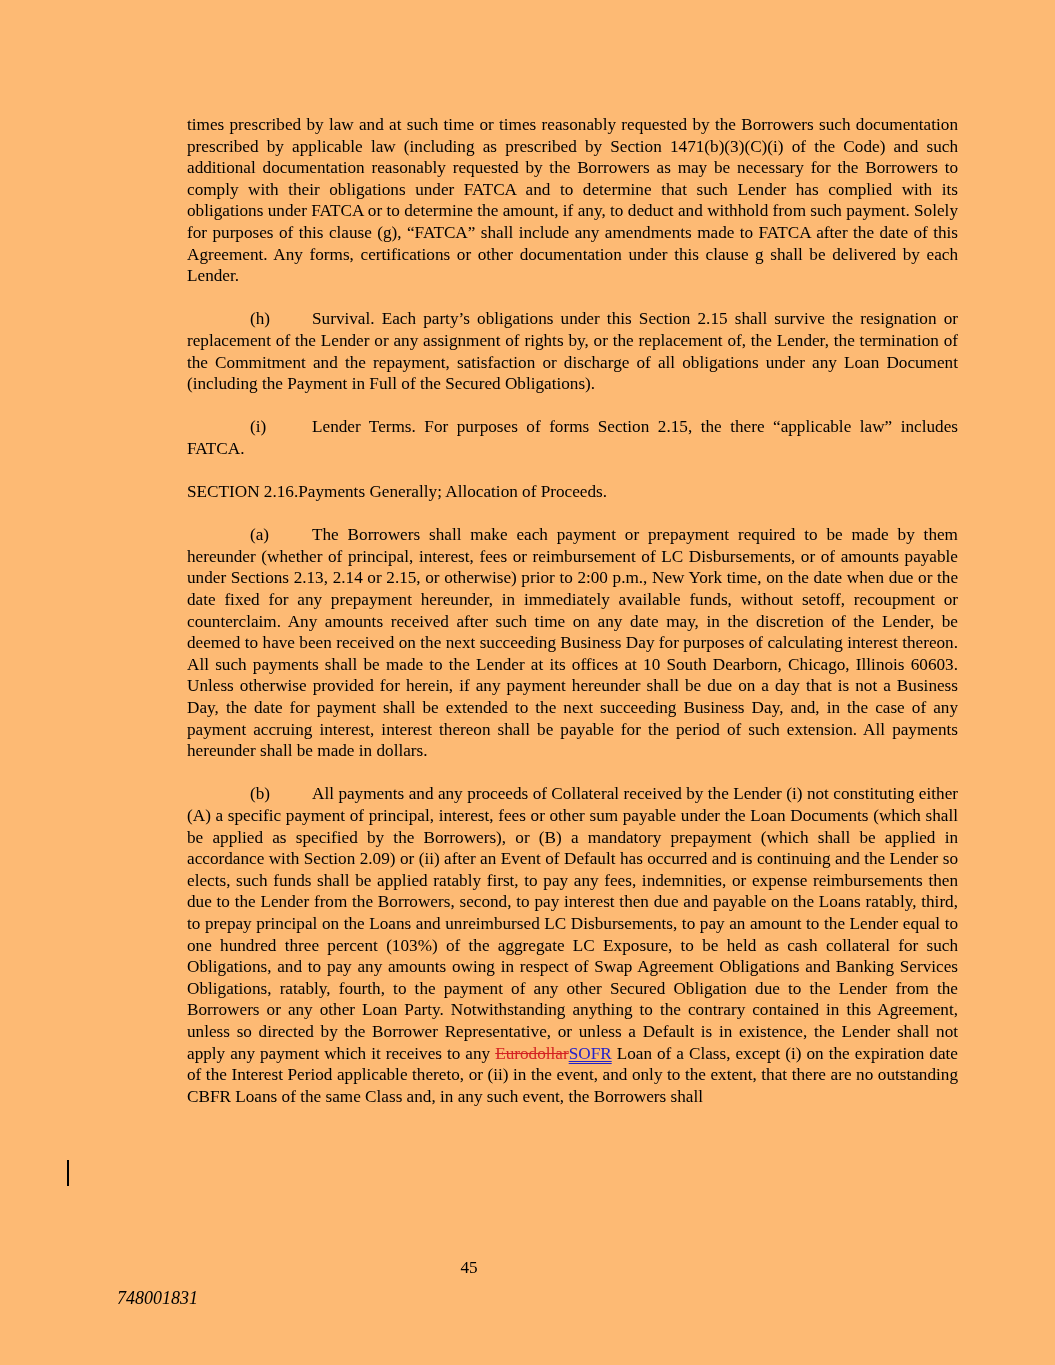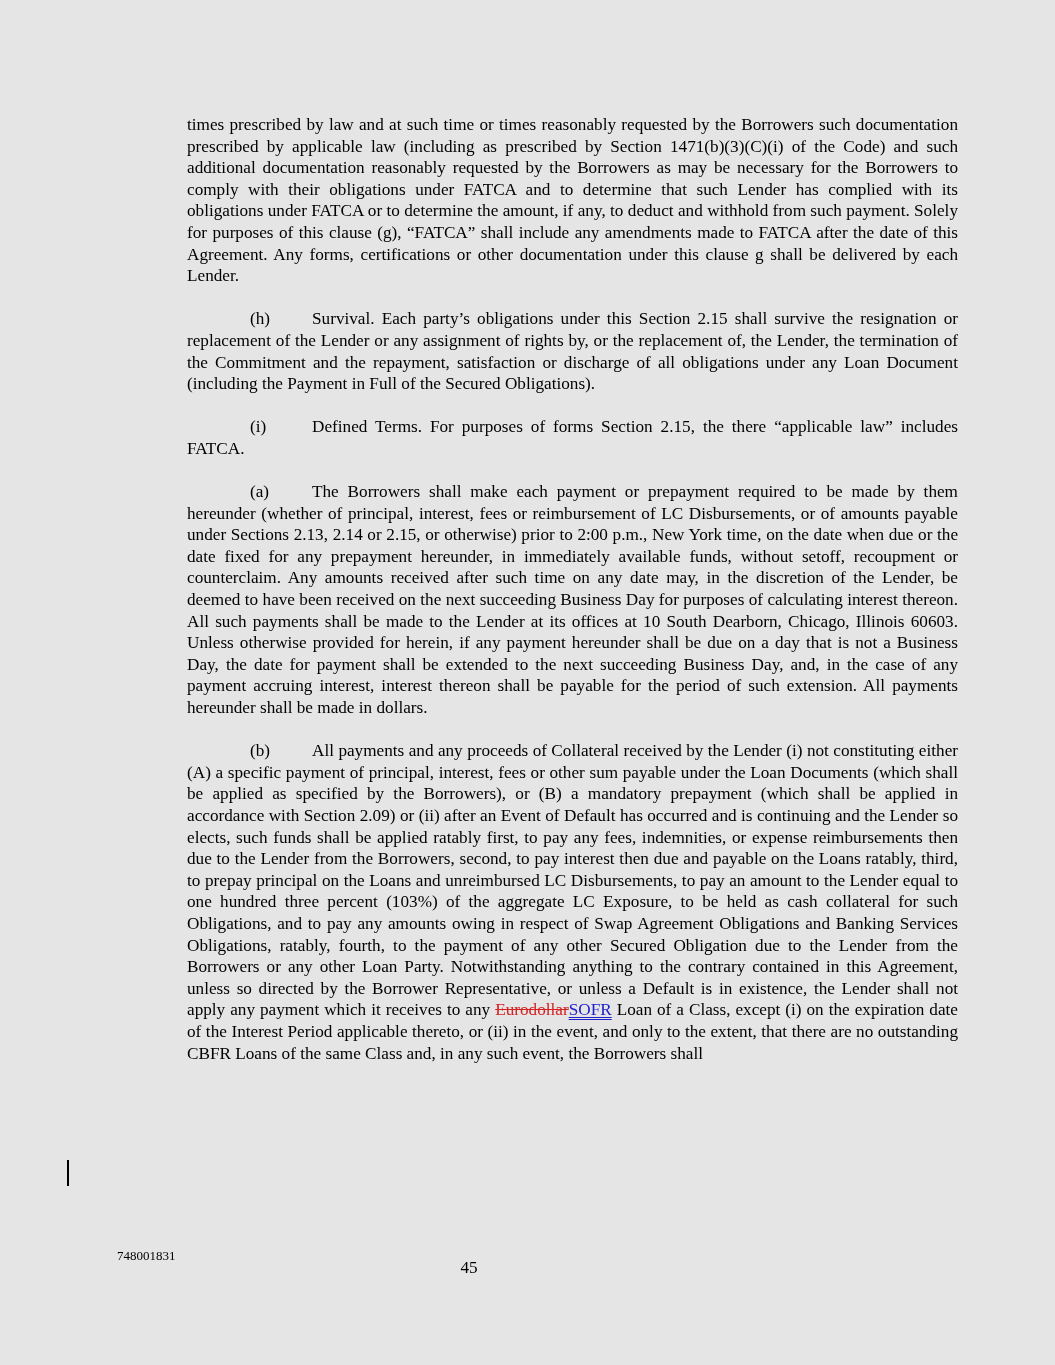--- a/index.html
+++ b/index.html
@@ -11,21 +11,21 @@
     width: 1055px;
     height: 1365px;
     position: relative;
     font-family: "Liberation Serif", serif;
     color: #000000;
     overflow: hidden;
   }
   .page {
     position: absolute;
     inset: 0;
-    background: #e5e5e5;
+    background: #fdba74;
   }
   .text-block {
     position: absolute;
     left: 187px;
     top: 114px;
     width: 771px;
     font-size: 17.2px;
     line-height: 21.6px;
     text-align: justify;
   }
@@ -65,36 +65,38 @@
   .footer-page-number {
     position: absolute;
     top: 1258px;
     left: 0;
     width: 938px;
     text-align: center;
     font-size: 17.2px;
   }
   .footer-doc-number {
     position: absolute;
-    top: 1248px;
+    top: 1288px;
     left: 117px;
-    font-size: 13px;
+    font-size: 18px;
+    font-style: italic;
   }
 </style>
 </head>
 <body>
 
 <div class="page">
 
   <div class="change-bar"></div>
 
   <div class="text-block">
     <p class="para"><span>times prescribed by law and at such time or times reasonably requested by the Borrowers such documentation prescribed by applicable law (including as prescribed by Section 1471(b)(3)(C)(i) of the Code) and such additional documentation reasonably requested by the Borrowers as may be necessary for the Borrowers to comply with their obligations under FATCA and to determine that such Lender has complied with its obligations under FATCA or to determine the amount, if any, to deduct and withhold from such payment.  Solely for purposes of this clause (g), “FATCA” shall include any amendments made to FATCA after the date of this Agreement.  Any forms, certifications or other documentation under this clause g shall be delivered by each Lender.</span></p>
     <p class="para"><span class="first-indent"></span><span class="clause-label">(h)</span><span class="u">Survival</span><span>.  Each party’s obligations under this </span><span class="u">Section 2.15</span><span> shall survive the resignation or replacement of the Lender or any assignment of rights by, or the replacement of, the Lender, the termination of the Commitment and the repayment, satisfaction or discharge of all obligations under any Loan Document (including the Payment in Full of the Secured Obligations).</span></p>
-    <p class="para"><span class="first-indent"></span><span class="clause-label">(i)</span><span class="u">Defined Terms</span><span>.  For purposes of forms </span><span class="u">Section 2.15</span><span>, the there “applicable law” includes FATCA.</span></p>
+    <p class="para"><span class="first-indent"></span><span class="clause-label">(i)</span><span class="u">Lender Terms</span><span>.  For purposes of forms </span><span class="u">Section 2.15</span><span>, the there “applicable law” includes FATCA.</span></p>
+    <p class="para heading"><span>SECTION 2.16.</span><span class="u">Payments Generally; Allocation of Proceeds</span><span>.</span></p>
     <p class="para"><span class="first-indent"></span><span class="clause-label">(a)</span><span>The Borrowers shall make each payment or prepayment required to be made by them hereunder (whether of principal, interest, fees or reimbursement of LC Disbursements, or of amounts payable under </span><span class="u">Sections 2.13</span><span>, </span><span class="u">2.14</span><span> or </span><span class="u">2.15</span><span>, or otherwise) prior to 2:00 p.m., New York time, on the date when due or the date fixed for any prepayment hereunder, in immediately available funds, without setoff, recoupment or counterclaim.  Any amounts received after such time on any date may, in the discretion of the Lender, be deemed to have been received on the next succeeding Business Day for purposes of calculating interest thereon.  All such payments shall be made to the Lender at its offices at 10 South Dearborn, Chicago, Illinois 60603.  Unless otherwise provided for herein, if any payment hereunder shall be due on a day that is not a Business Day, the date for payment shall be extended to the next succeeding Business Day, and, in the case of any payment accruing interest, interest thereon shall be payable for the period of such extension.  All payments hereunder shall be made in dollars.</span></p>
     <p class="para"><span class="first-indent"></span><span class="clause-label">(b)</span><span>All payments and any proceeds of Collateral received by the Lender (i) not constituting either (A) a specific payment of principal, interest, fees or other sum payable under the Loan Documents (which shall be applied as specified by the Borrowers), or (B) a mandatory prepayment (which shall be applied in accordance with </span><span class="u">Section 2.09</span><span>) or (ii) after an Event of Default has occurred and is continuing and the Lender so elects, such funds shall be applied ratably </span><span class="u">first</span><span>, to pay any fees, indemnities, or expense reimbursements then due to the Lender from the Borrowers, </span><span class="u">second</span><span>, to pay interest then due and payable on the Loans ratably, </span><span class="u">third</span><span>, to prepay principal on the Loans and unreimbursed LC Disbursements, to pay an amount to the Lender equal to one hundred three percent (103%) of the aggregate LC Exposure, to be held as cash collateral for such Obligations, and to pay any amounts owing in respect of Swap Agreement Obligations and Banking Services Obligations, ratably, </span><span class="u">fourth</span><span>, to the payment of any other Secured Obligation due to the Lender from the Borrowers or any other Loan Party.  Notwithstanding anything to the contrary contained in this Agreement, unless so directed by the Borrower Representative, or unless a Default is in existence, the Lender shall not apply any payment which it receives to any </span><span class="del">Eurodollar</span><span class="ins">SOFR</span><span> Loan of a Class, except (i) on the expiration date of the Interest Period applicable thereto, or (ii) in the event, and only to the extent, that there are no outstanding CBFR Loans of the same Class and, in any such event, the Borrowers shall</span></p>
   </div>
 
   <div class="footer-page-number">45</div>
   <div class="footer-doc-number">748001831</div>
 
 </div>
 
 </body></html>

